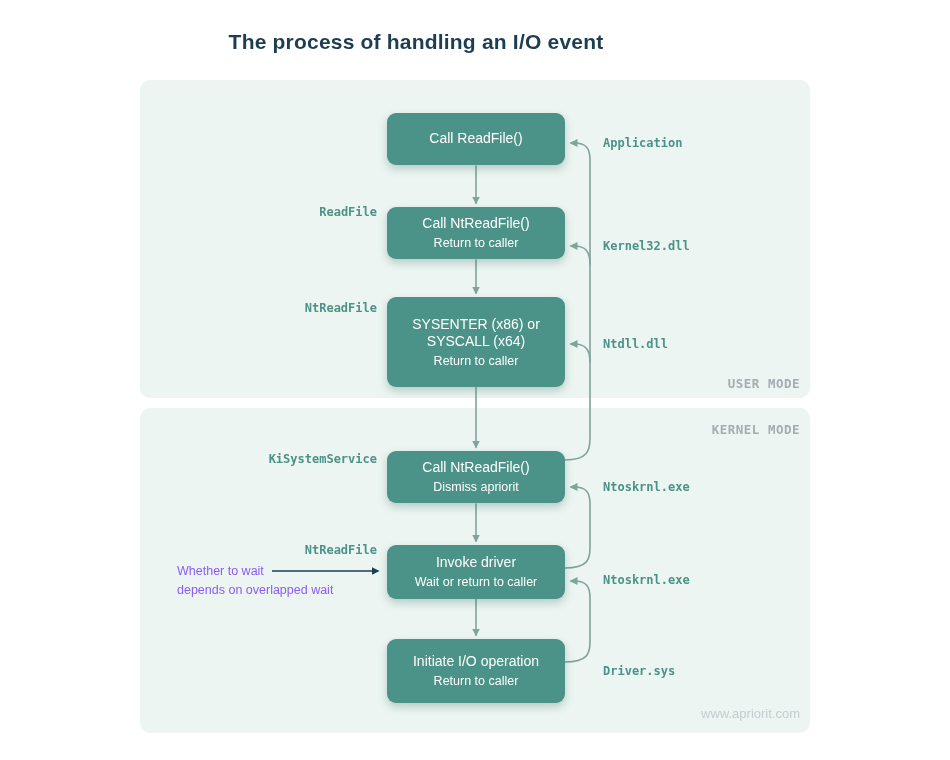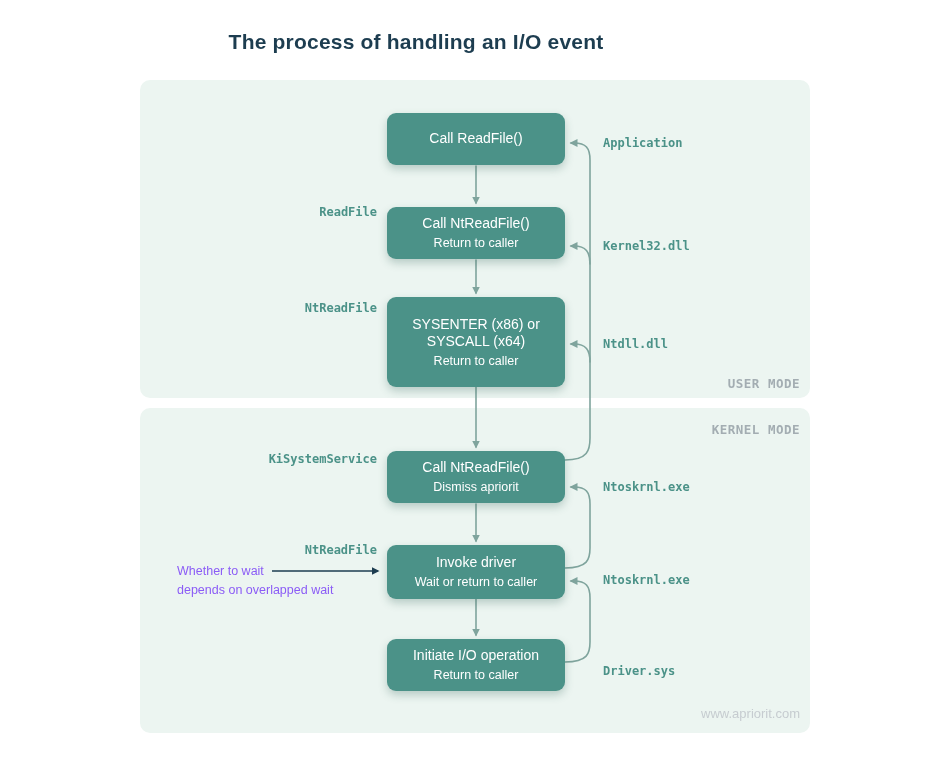--- a/index.html
+++ b/index.html
@@ -23,21 +23,21 @@
     gap:3px;padding:6px 13px;text-align:center;
     box-shadow:0 4px 8px rgba(46,96,87,.28);
   }
   .flowbox .l1{font-size:14px;font-weight:normal;line-height:1.25;}
   .flowbox .l2{font-size:12.5px;font-weight:normal;line-height:1.2;}
   .b1{top:113px;height:52px;}
   .b2{top:207px;height:52px;}
   .b3{top:297px;height:90px;}
   .b4{top:451px;height:52px;}
   .b5{top:545px;height:54px;}
-  .b6{top:639px;height:52px;}
+  .b6{top:639px;height:64px;}
   .tlabel{
     position:absolute;font-family:"DejaVu Sans Mono", monospace;
     font-size:12px;font-weight:bold;color:#4b9288;white-space:nowrap;
   }
   .tlabel.left{right:573px;text-align:right;}
   .tlabel.right{left:603px;}
   .mode{
     position:absolute;right:150px;text-align:right;white-space:nowrap;
     font-family:"DejaVu Sans Mono", monospace;font-size:12.5px;font-weight:bold;
     color:#a3adb2;letter-spacing:.5px;

